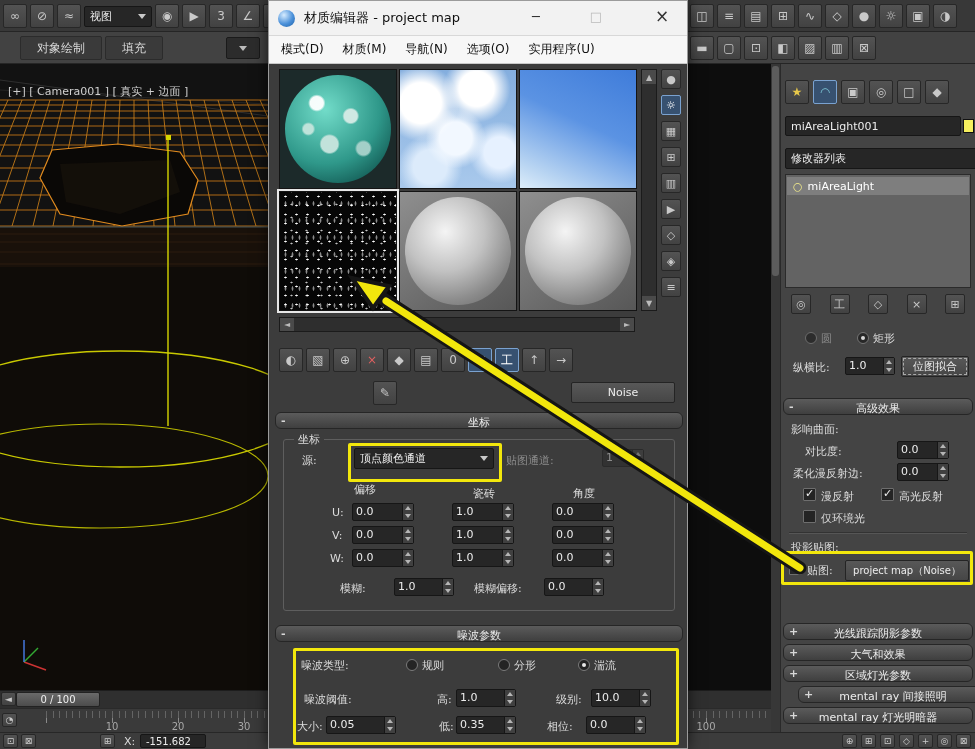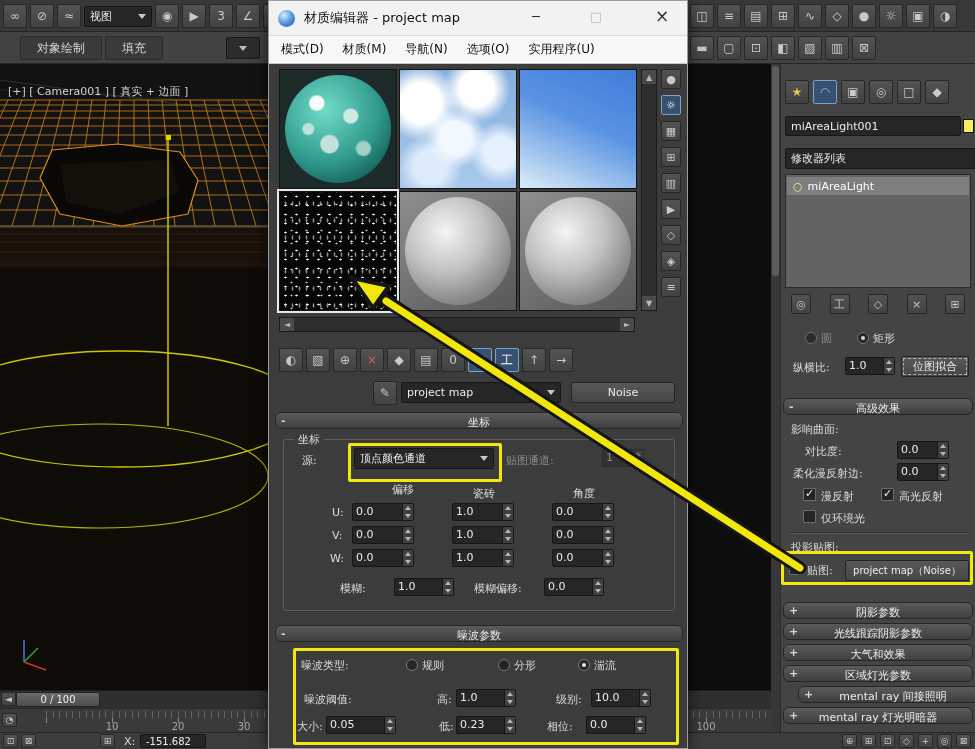--- a/index.html
+++ b/index.html
@@ -335,24 +335,20 @@
   <span class="cb on" style="left:100px;top:424px"></span>
   <span class="lb" style="left:118px;top:425px">高光反射</span>
   <span class="cb" style="left:22px;top:446px"></span>
   <span class="lb" style="left:40px;top:447px">仅环境光</span>
   <div class="divider" style="left:8px;top:468px;width:178px"></div>
   <span class="lb" style="left:10px;top:476px">投影贴图:</span>
   <span class="cb on" style="left:8px;top:498px"></span>
   <span class="lb" style="left:26px;top:499px">贴图:</span>
   <span class="pbtn" style="left:64px;top:496px;width:124px;height:21px;font-size:10px">project map（Noise）</span>
 
-  <div class="ro closed" style="left:2px;top:538px;width:190px">
-      <span class="pm"></span>
-      <span class="tt">阴影参数</span>
-    </div>
   <div class="ro closed" style="left:2px;top:559px;width:190px">
       <span class="pm"></span>
       <span class="tt">光线跟踪阴影参数</span>
     </div>
   <div class="ro closed" style="left:2px;top:580px;width:190px">
       <span class="pm"></span>
       <span class="tt">大气和效果</span>
     </div>
   <div class="ro closed" style="left:2px;top:601px;width:190px">
       <span class="pm"></span>
@@ -429,24 +425,20 @@
     <span class="ib">◆</span>
     <span class="ib">▤</span>
     <span class="ib">0</span>
     <span class="ib on">▦</span>
     <span class="ib on">工</span>
     <span class="ib">↑</span>
     <span class="ib">→</span>
   </div>
 
   <span class="ib" style="position:absolute;left:104px;top:380px">✎</span>
-  <span class="dd" style="left:132px;top:381px;width:160px">
-    <span class="t">project map</span>
-      <span class="a"></span>
-  </span>
   <span class="pbtn" style="left:302px;top:381px;width:104px;height:21px">Noise</span>
 
   <div class="ro open" style="left:6px;top:411px;width:408px">
     <span class="pm"></span>
     <span class="tt">坐标</span>
   </div>
   <div class="gbox" style="left:14px;top:438px;width:392px;height:172px">
     <span class="gt">坐标</span>
     <span class="lb" style="left:18px;top:13px">源:</span>
     <span class="dd" style="left:70px;top:8px;width:140px">
@@ -454,21 +446,21 @@
         <span class="a"></span>
     </span>
     <span class="lb dim" style="left:222px;top:13px">贴图通道:</span>
     <span class="spin dim" style="left:318px;top:9px;width:42px">
         <span class="v">1</span>
         <span class="ud">
           <i class="su"></i>
           <i class="sd"></i>
         </span>
       </span>
-    <span class="lb" style="left:70px;top:42px;width:60px;text-align:right">偏移</span>
+    <span class="lb" style="left:70px;top:42px;width:60px;text-align:left">偏移</span>
     <span class="lb" style="left:170px;top:46px;width:60px;text-align:center">瓷砖</span>
     <span class="lb" style="left:270px;top:46px;width:60px;text-align:center">角度</span>
 
     <span class="lb" style="left:48px;top:66px">U:</span>
     <span class="spin" style="left:68px;top:63px;width:62px">
         <span class="v">0.0</span>
         <span class="ud">
           <i class="su"></i>
           <i class="sd"></i>
         </span>
@@ -585,21 +577,21 @@
   <span class="lb" style="left:28px;top:718px">大小:</span>
   <span class="spin" style="left:57px;top:715px;width:70px">
       <span class="v">0.05</span>
       <span class="ud">
         <i class="su"></i>
         <i class="sd"></i>
       </span>
     </span>
   <span class="lb" style="left:170px;top:718px">低:</span>
   <span class="spin" style="left:187px;top:715px;width:60px">
-      <span class="v">0.23</span>
+      <span class="v">0.35</span>
       <span class="ud">
         <i class="su"></i>
         <i class="sd"></i>
       </span>
     </span>
   <span class="lb" style="left:278px;top:718px">相位:</span>
   <span class="spin" style="left:317px;top:715px;width:60px">
       <span class="v">0.0</span>
       <span class="ud">
         <i class="su"></i>

